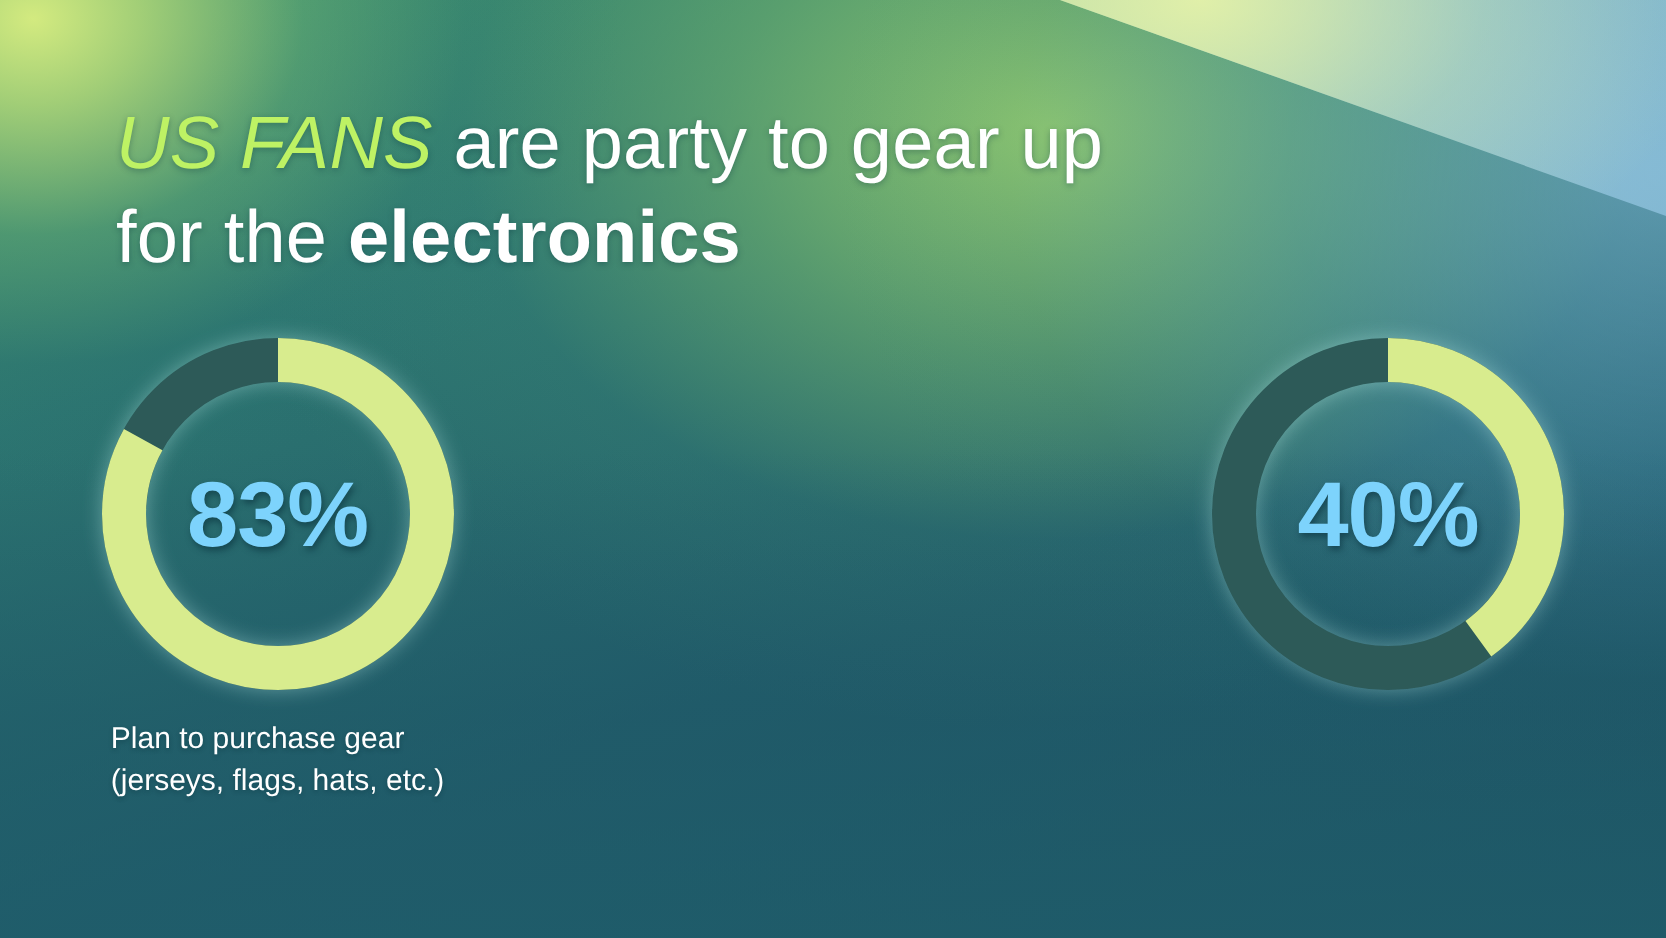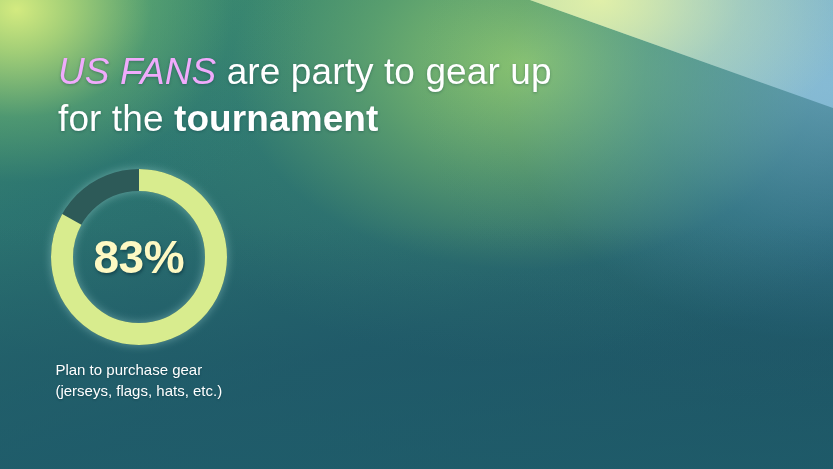--- a/index.html
+++ b/index.html
@@ -87,21 +87,21 @@
     left: 58px;
     top: 48px;
     width: 600px;
     color: #ffffff;
     font-size: 37px;
     line-height: 1.28;
     letter-spacing: 0.1px;
     text-shadow: 0 1px 3px rgba(10, 50, 60, 0.35);
   }
   .headline .accent {
-    color: #f0abfc;
+    color: #bef264;
     font-style: italic;
     font-weight: 400;
   }
   .headline .strong {
     font-weight: 700;
   }
 
   
   .stats {
     position: absolute;
@@ -130,21 +130,21 @@
   }
   .donut-value {
     position: absolute;
     left: 0;
     top: 0;
     width: 178px;
     height: 178px;
     display: flex;
     align-items: center;
     justify-content: center;
-    color: #fef9c3;
+    color: #7dd3fc;
     font-size: 46px;
     font-weight: 700;
     letter-spacing: -0.5px;
     text-shadow: 1px 2px 3px rgba(8, 45, 58, 0.55);
   }
   .stat-label {
     margin-top: 13px;
     text-align: left;
     color: #ffffff;
     font-size: 15px;
@@ -161,37 +161,44 @@
   <div class="bg-layer bg-base"></div>
   <div class="bg-layer bg-glow-green"></div>
   <div class="bg-layer bg-glow-blue"></div>
   <div class="bg-layer bg-glow-topleft"></div>
   <div class="bg-layer bg-bottom-fade"></div>
   <div class="bg-wedge"></div>
   <div class="bg-wedge-soft"></div>
 
   <div class="headline">
     <span class="accent">US FANS</span><span> are party to gear up</span><br>
-    <span>for the </span><span class="strong">tournament</span>
+    <span>for the </span><span class="strong">electronics</span>
   </div>
 
   <div class="stats">
 
     <div class="stat">
       <div class="donut-wrap">
         <svg class="donut-svg" viewBox="0 0 178 178">
           <circle cx="89" cy="89" r="77" fill="none" stroke="#2d5a58" stroke-width="22"></circle>
           <circle class="arc" cx="89" cy="89" r="77" fill="none" stroke="#d8ec8e" stroke-width="22" transform="rotate(-90 89 89)" stroke-dasharray="401.55837298184736 82.24689567098079"></circle>
         </svg>
         <div class="donut-value">83%</div>
       </div>
       <div class="stat-label">Plan to purchase gear
 (jerseys, flags, hats, etc.)</div>
     </div>
 
     <div class="stat">
     </div>
 
     <div class="stat">
+      <div class="donut-wrap">
+        <svg class="donut-svg" viewBox="0 0 178 178">
+          <circle cx="89" cy="89" r="77" fill="none" stroke="#2d5a58" stroke-width="22"></circle>
+          <circle class="arc" cx="89" cy="89" r="77" fill="none" stroke="#d8ec8e" stroke-width="22" transform="rotate(-90 89 89)" stroke-dasharray="193.52210746113127 290.2831611916969"></circle>
+        </svg>
+        <div class="donut-value">40%</div>
+      </div>
     </div>
 
   </div>
 </div>
 
 </body></html>

